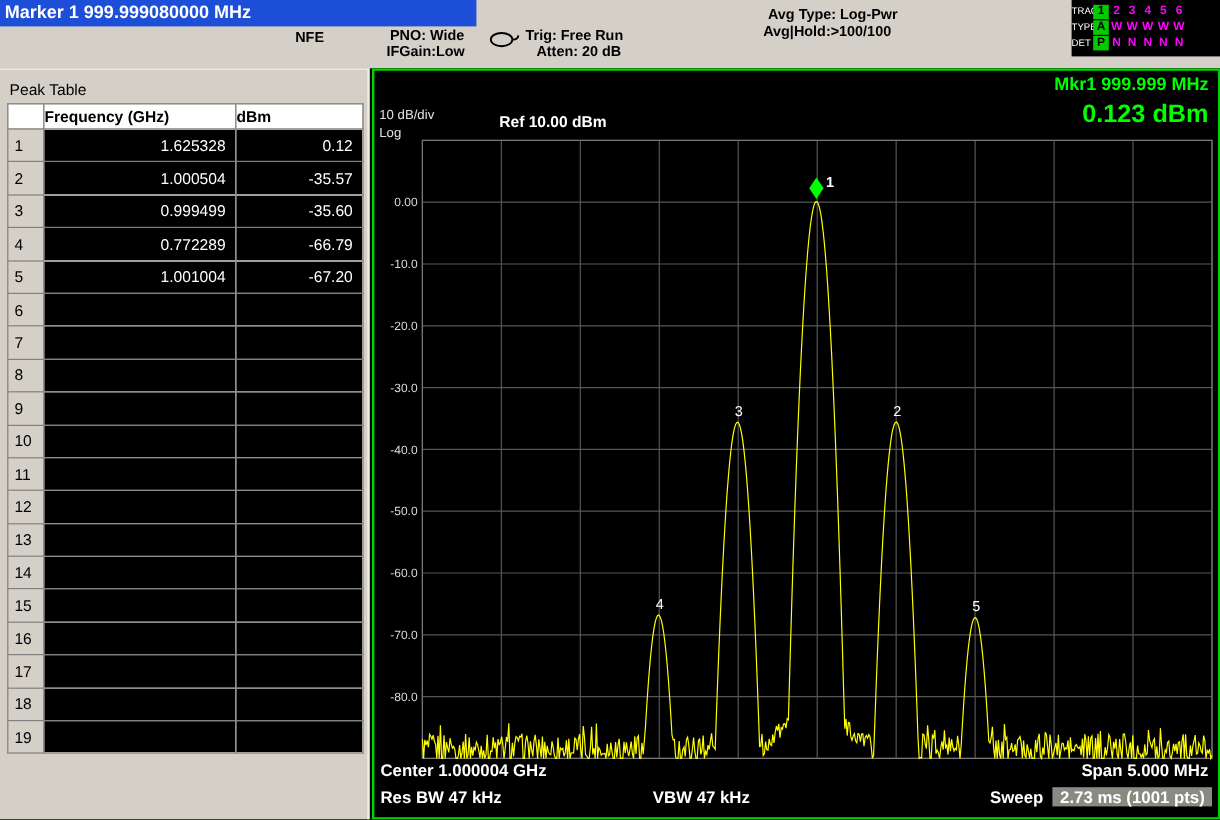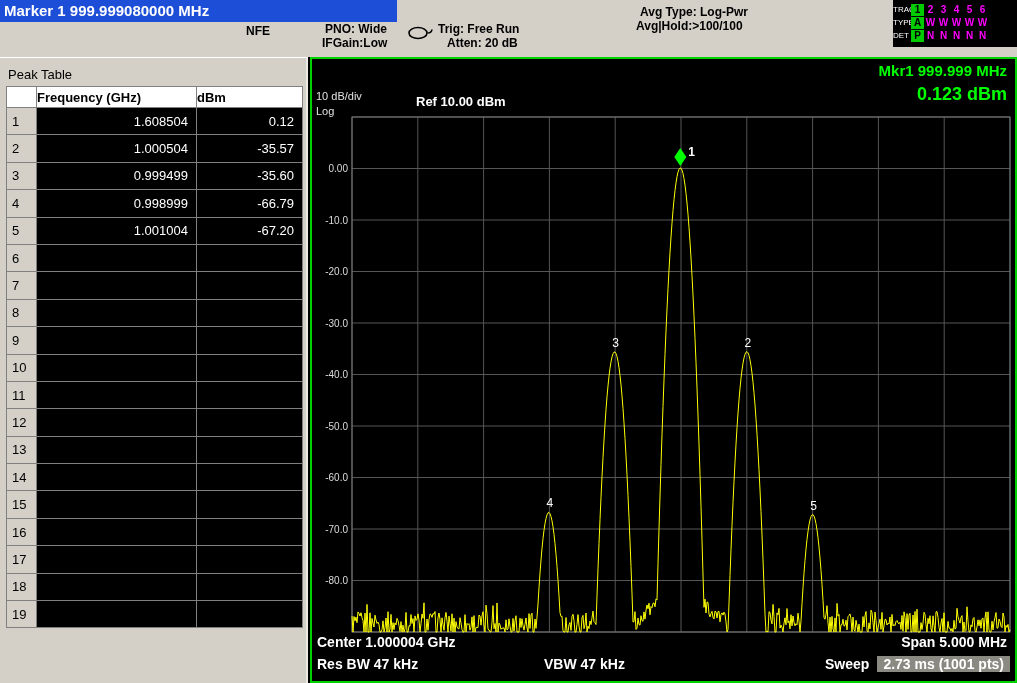--- a/index.html
+++ b/index.html
@@ -34,21 +34,21 @@
   table.peak th{background:#fff;color:#000;font-weight:bold;height:21px;text-align:left}
   table.peak td{height:27.4px}
   td.num{background:#d4d0c8;color:#000;text-align:left;padding-left:5px}
   td.val{background:#000;color:#fff;text-align:right;padding-right:8px}
 
   
   .spectrum-panel{position:absolute;left:310px;top:57px;width:707px;height:626px;background:#000;
                   border:2px solid #00d200}
   .spectrum-panel .chart{position:absolute;left:0;top:0}
   .mkr1{position:absolute;right:8px;top:3px;color:#00ff00;font-size:15px;font-weight:bold}
-  .mkr2{position:absolute;right:8px;top:25px;color:#00ff00;font-size:18px;font-weight:bold}
+  .mkr2{position:absolute;right:8px;top:25px;color:#00ff00;font-size:21px;font-weight:bold}
   .scale{position:absolute;left:4px;top:31px;color:#e0e0e0;font-size:11px}
   .logl{position:absolute;left:4px;top:46px;color:#e0e0e0;font-size:11px}
   .refl{position:absolute;left:104px;top:35px;color:#fff;font-size:13px;font-weight:bold}
   .centerl{position:absolute;left:5px;top:575px;color:#fff;font-size:14px;font-weight:bold}
   .spanl{position:absolute;right:8px;top:575px;color:#fff;font-size:14px;font-weight:bold}
   .rbwl{position:absolute;left:5px;top:597px;color:#fff;font-size:14px;font-weight:bold}
   .vbwl{position:absolute;left:232px;top:597px;color:#fff;font-size:14px;font-weight:bold}
   .sweepl{position:absolute;right:5px;top:597px;color:#fff;font-size:14px;font-weight:bold;white-space:nowrap}
   .sweep-box{background:#8a8a82;color:#fff;padding:0 6px;margin-left:8px;display:inline-block}
 </style>
@@ -112,36 +112,36 @@
     <thead>
       <tr>
         <th></th>
         <th>Frequency (GHz)</th>
         <th>dBm</th>
       </tr>
     </thead>
     <tbody>
         <tr>
           <td class="num">1</td>
-          <td class="val">1.608504</td>
+          <td class="val">1.625328</td>
           <td class="val">0.12</td>
         </tr>
         <tr>
           <td class="num">2</td>
           <td class="val">1.000504</td>
           <td class="val">-35.57</td>
         </tr>
         <tr>
           <td class="num">3</td>
           <td class="val">0.999499</td>
           <td class="val">-35.60</td>
         </tr>
         <tr>
           <td class="num">4</td>
-          <td class="val">0.998999</td>
+          <td class="val">0.772289</td>
           <td class="val">-66.79</td>
         </tr>
         <tr>
           <td class="num">5</td>
           <td class="val">1.001004</td>
           <td class="val">-67.20</td>
         </tr>
         <tr>
           <td class="num">6</td>
           <td class="val"></td>

